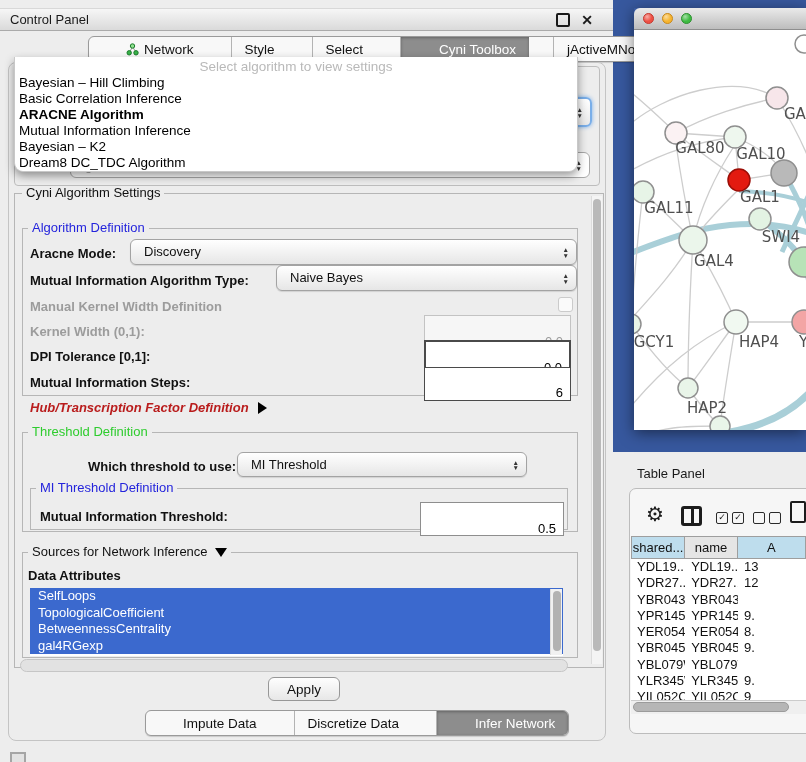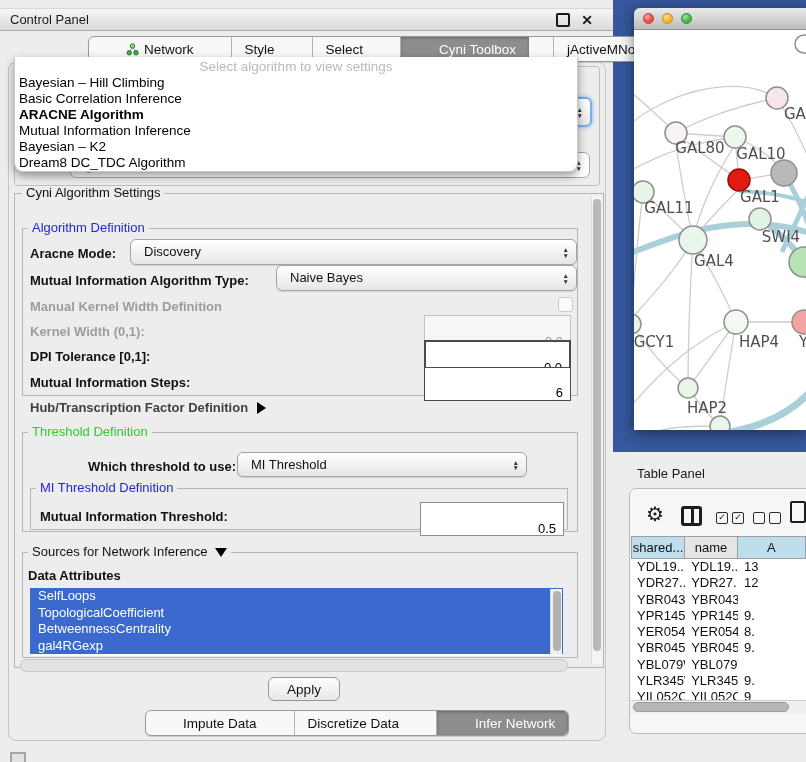--- a/index.html
+++ b/index.html
@@ -81,22 +81,22 @@
   .field{position:absolute;font-size:13px;text-align:right;box-sizing:border-box;
     background:#fff;padding:16px 7px;}
   .f-kernel{left:424px;top:315px;width:147px;height:21px;line-height:19px;
     border:1px solid #c3c3c3;background:#f6f6f6;color:#9c9c9c;}
   .f-dpi{left:424px;top:340px;width:147px;height:23px;line-height:19px;
     border:2px solid #4a4a4a;color:#000;}
   .f-misteps{left:424px;top:367px;width:147px;height:21px;line-height:18px;
     border:1.5px solid #4a4a4a;color:#000;}
   .f-mithr{left:420px;top:502px;width:144px;height:16px;line-height:20px;
     border:1px solid #8e8e8e;color:#000;}
-  .hub-row{left:30px;top:400px;font-size:13px;font-weight:600;color:#404040;
-    display:flex;align-items:center;}
+  .hub-row{left:30px;top:400px;font-size:13px;font-weight:600;color:#b91c1c;
+    display:flex;align-items:center;font-style:italic;}
   .tri-r{display:inline-block;width:0;height:0;border-left:9px solid #000;
     border-top:6px solid transparent;border-bottom:6px solid transparent;margin-left:9px;}
   .tri-d{display:inline-block;width:0;height:0;border-top:9px solid #000;
     border-left:6px solid transparent;border-right:6px solid transparent;margin-left:7px;}
 
   .attr-list{left:30px;top:588px;width:533px;height:68px;background:#fff;overflow:hidden;}
   .attr-list div{height:16.5px;line-height:16.5px;background:#3b69ce;color:#fff;
     font-size:13px;padding-left:8px;}
   .attr-sb{left:550px;top:589px;width:12px;height:66px;background:#f1f1f1;
     border-left:1px solid #ddd;box-sizing:border-box;}

